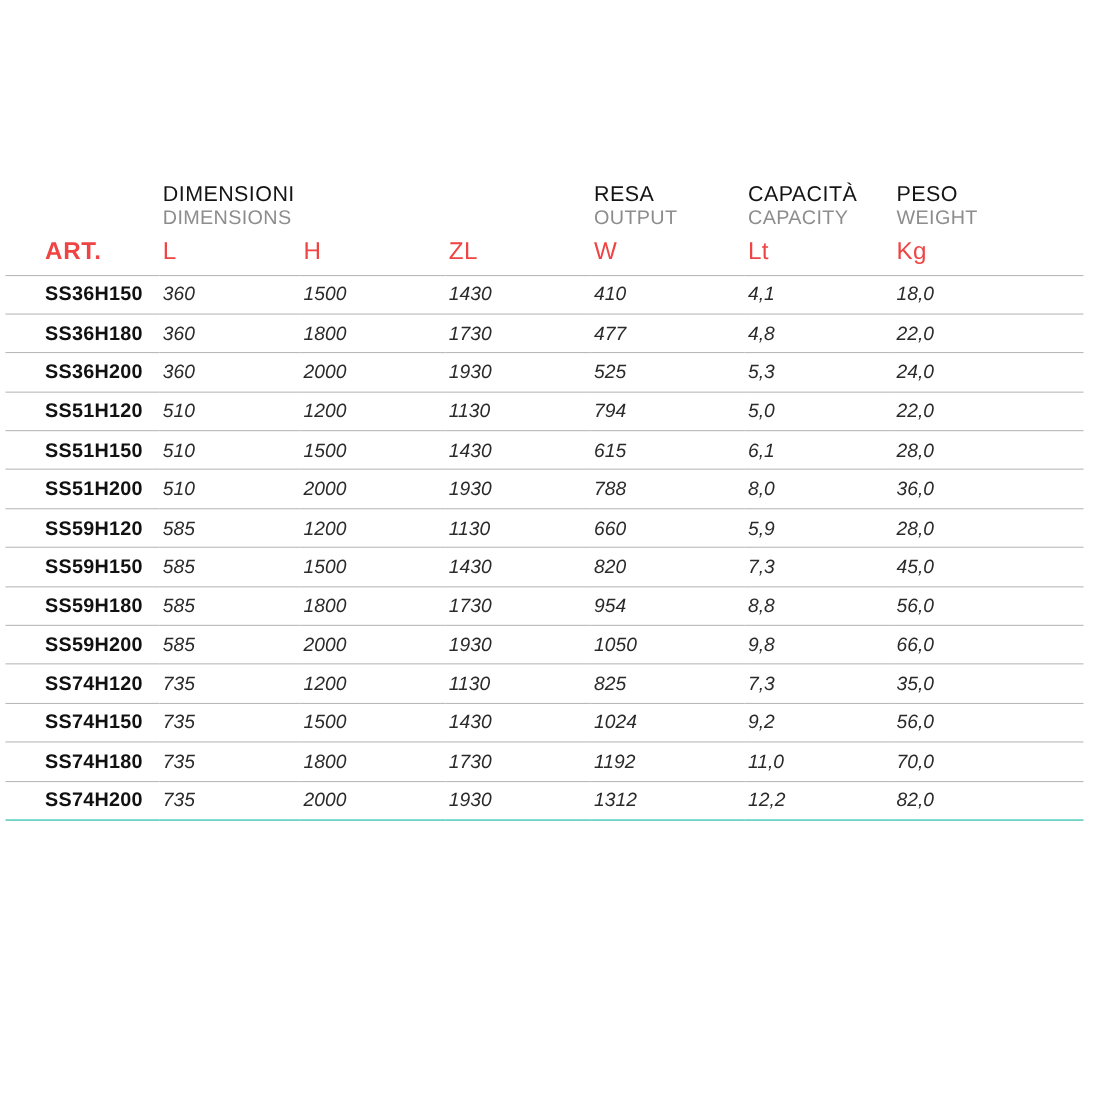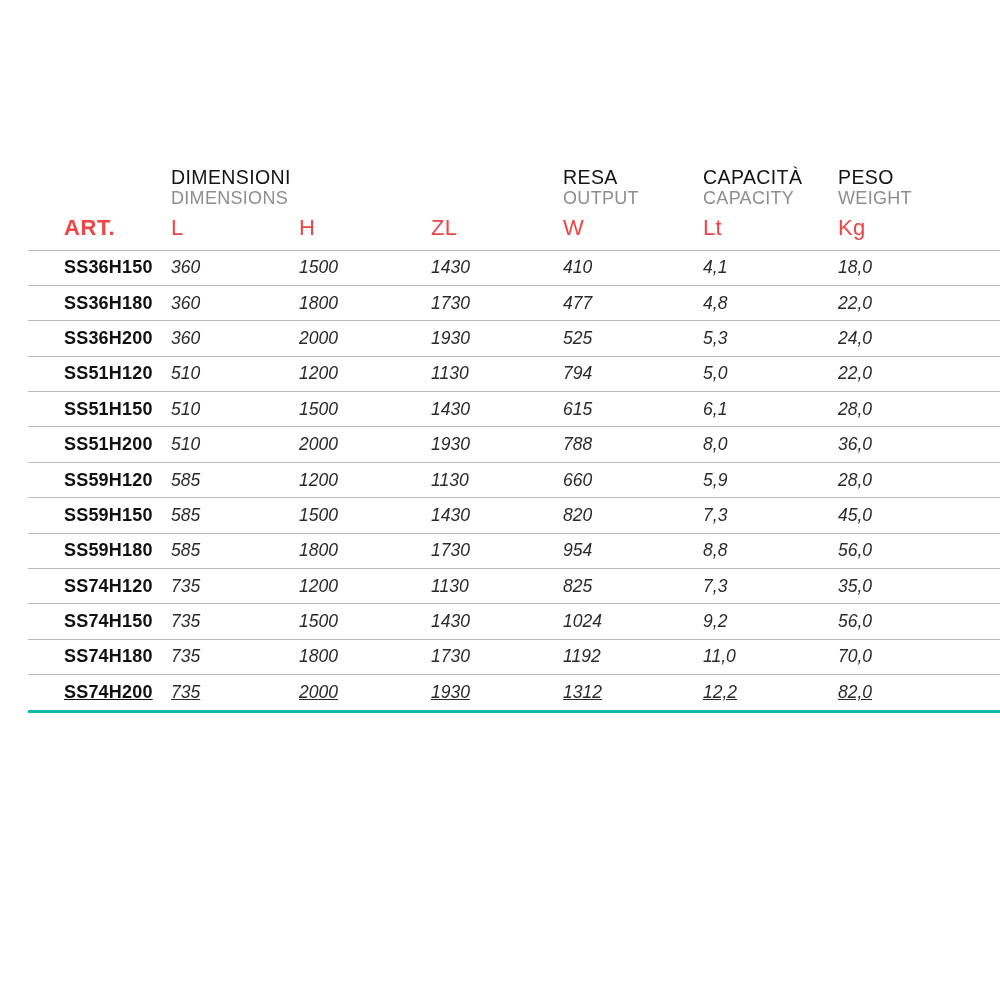--- a/index.html
+++ b/index.html
@@ -16,21 +16,21 @@
     overflow: hidden;
   }
 
   .spec-sheet {
     position: absolute;
     left: 0;
     top: 0;
     width: 988px;
     height: 1000px;
     box-sizing: border-box;
-    padding: 168px 10px 0 28px;
+    padding: 168px 10px 0 5px;
   }
 
   table.spec-table {
     width: 980px;
     border-collapse: collapse;
     table-layout: fixed;
     margin: 0 auto;
   }
 
   table.spec-table col.c-art   { width: 140px; }
@@ -95,22 +95,21 @@
   }
   tbody tr.data-row td.art-cell {
     padding-left: 36px;
     font-style: normal;
     font-weight: bold;
     font-size: 18px;
     color: #111111;
     letter-spacing: 0.2px;
   }
   tbody tr.data-row:last-child td {
-    border-bottom: 3px solid #14b8a6;
-    text-decoration: underline;
+    border-bottom: 1px solid #14b8a6;
   }
 </style>
 </head>
 <body>
 
 <div class="spec-sheet">
   <table class="spec-table">
     <colgroup>
       <col class="c-art">
         <col class="c-l">
@@ -234,20 +233,29 @@
         <tr class="data-row">
           <td class="art-cell">SS59H180</td>
           <td>585</td>
           <td>1800</td>
           <td>1730</td>
           <td>954</td>
           <td>8,8</td>
           <td>56,0</td>
         </tr>
         <tr class="data-row">
+          <td class="art-cell">SS59H200</td>
+          <td>585</td>
+          <td>2000</td>
+          <td>1930</td>
+          <td>1050</td>
+          <td>9,8</td>
+          <td>66,0</td>
+        </tr>
+        <tr class="data-row">
           <td class="art-cell">SS74H120</td>
           <td>735</td>
           <td>1200</td>
           <td>1130</td>
           <td>825</td>
           <td>7,3</td>
           <td>35,0</td>
         </tr>
         <tr class="data-row">
           <td class="art-cell">SS74H150</td>

